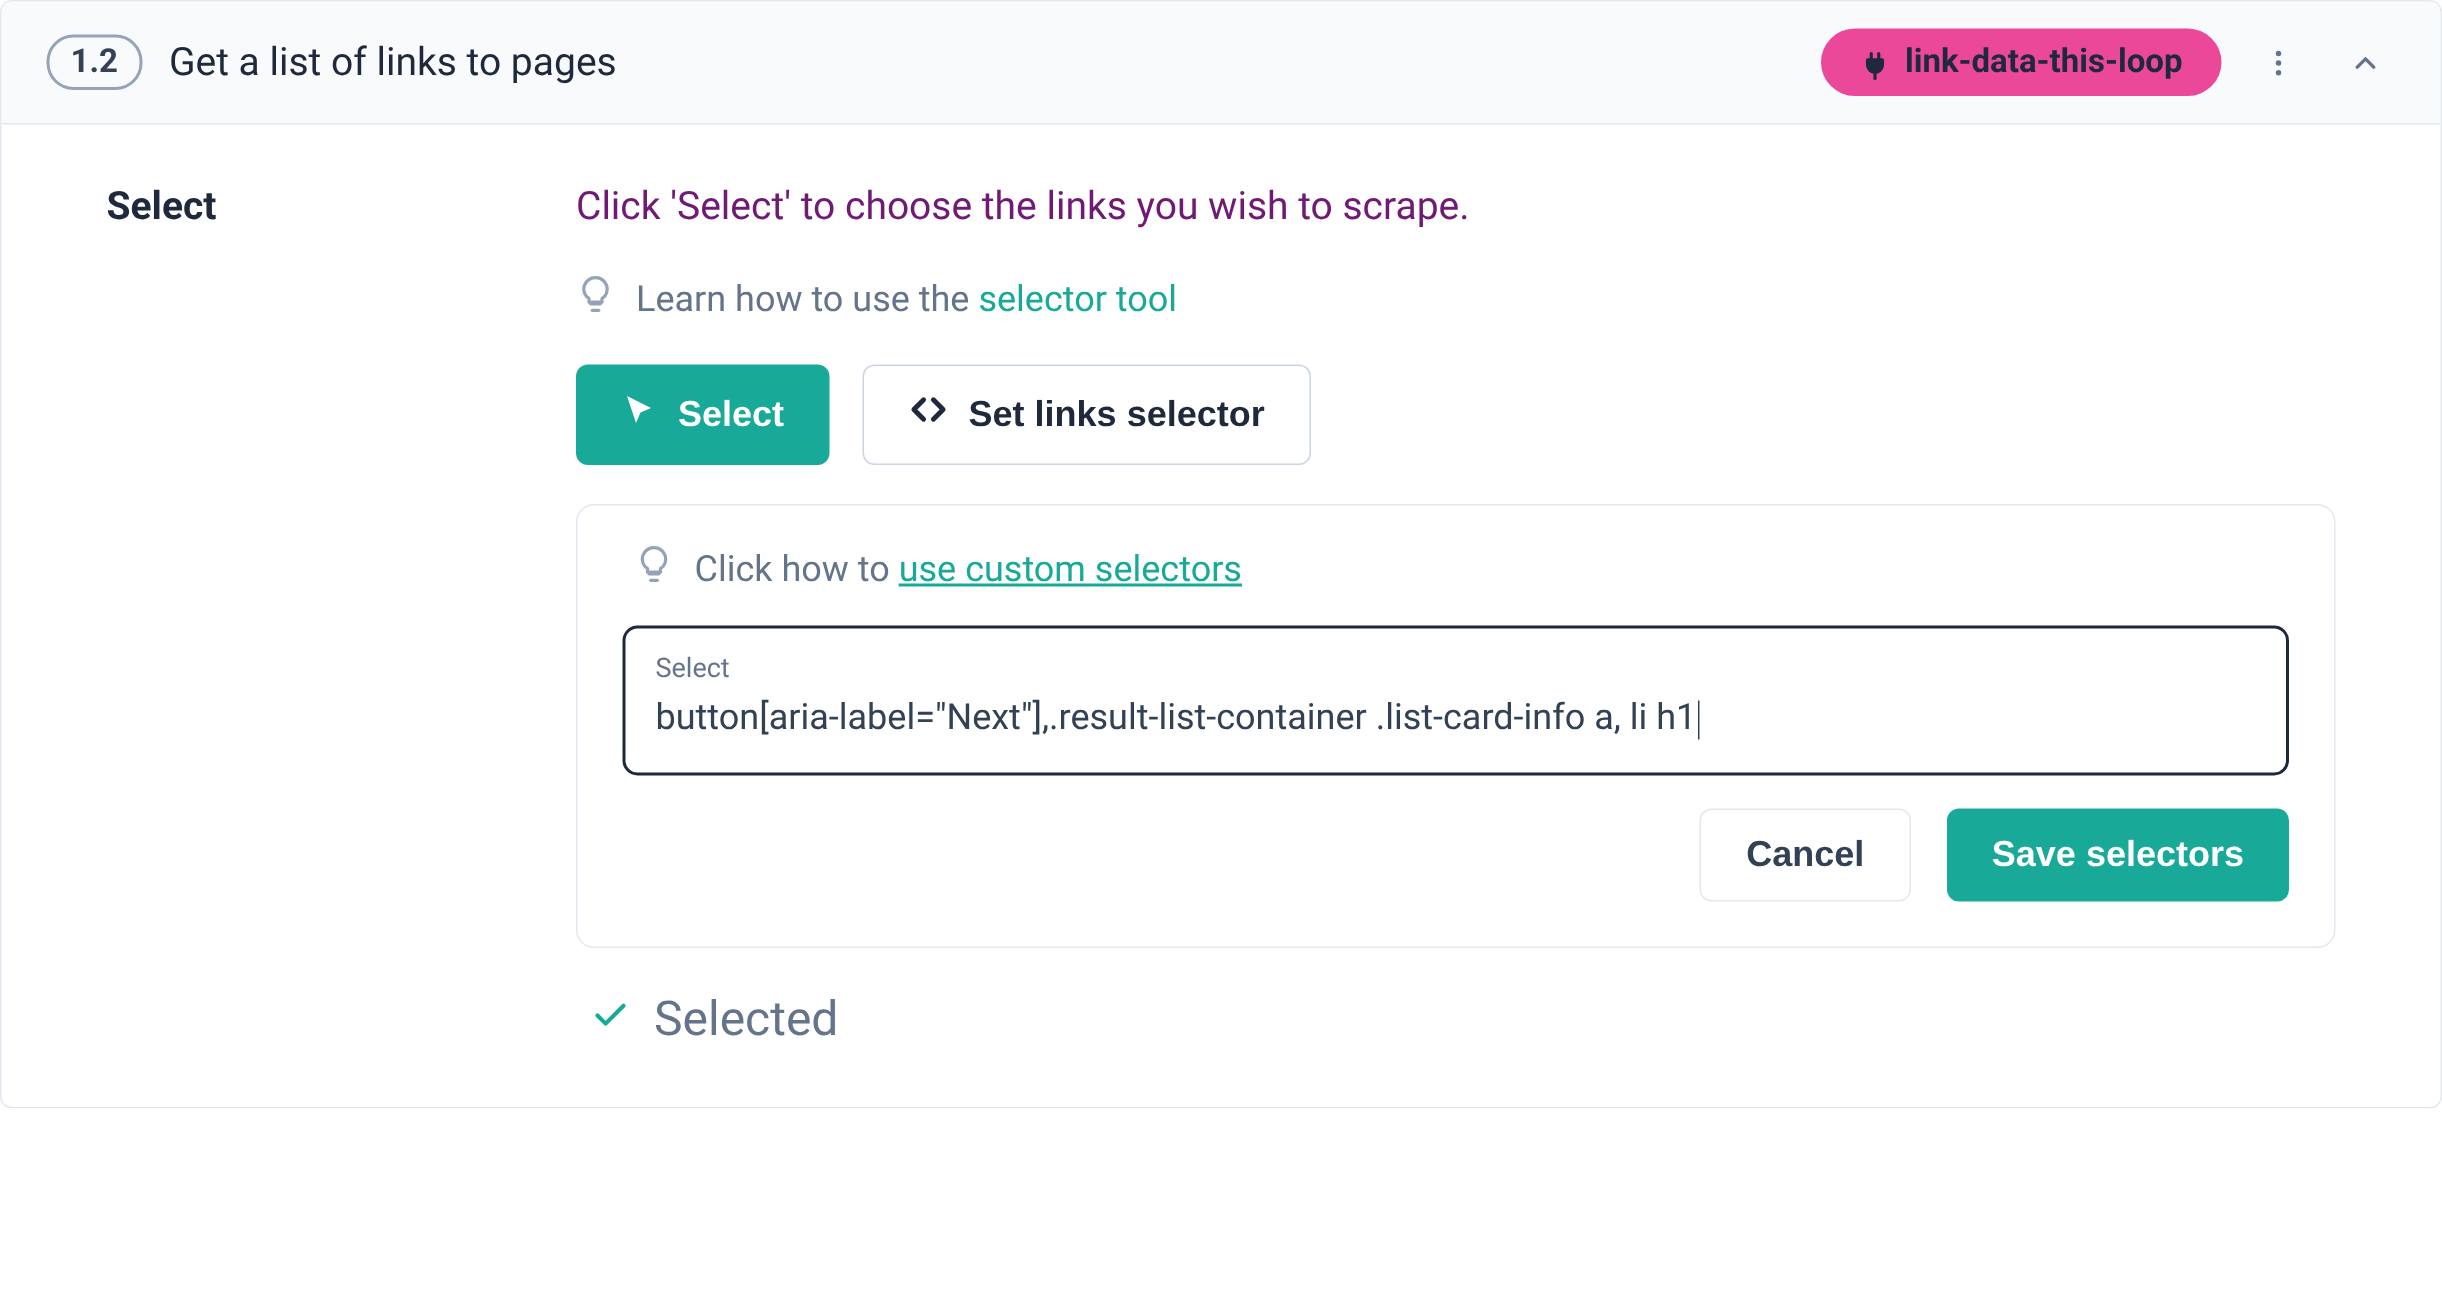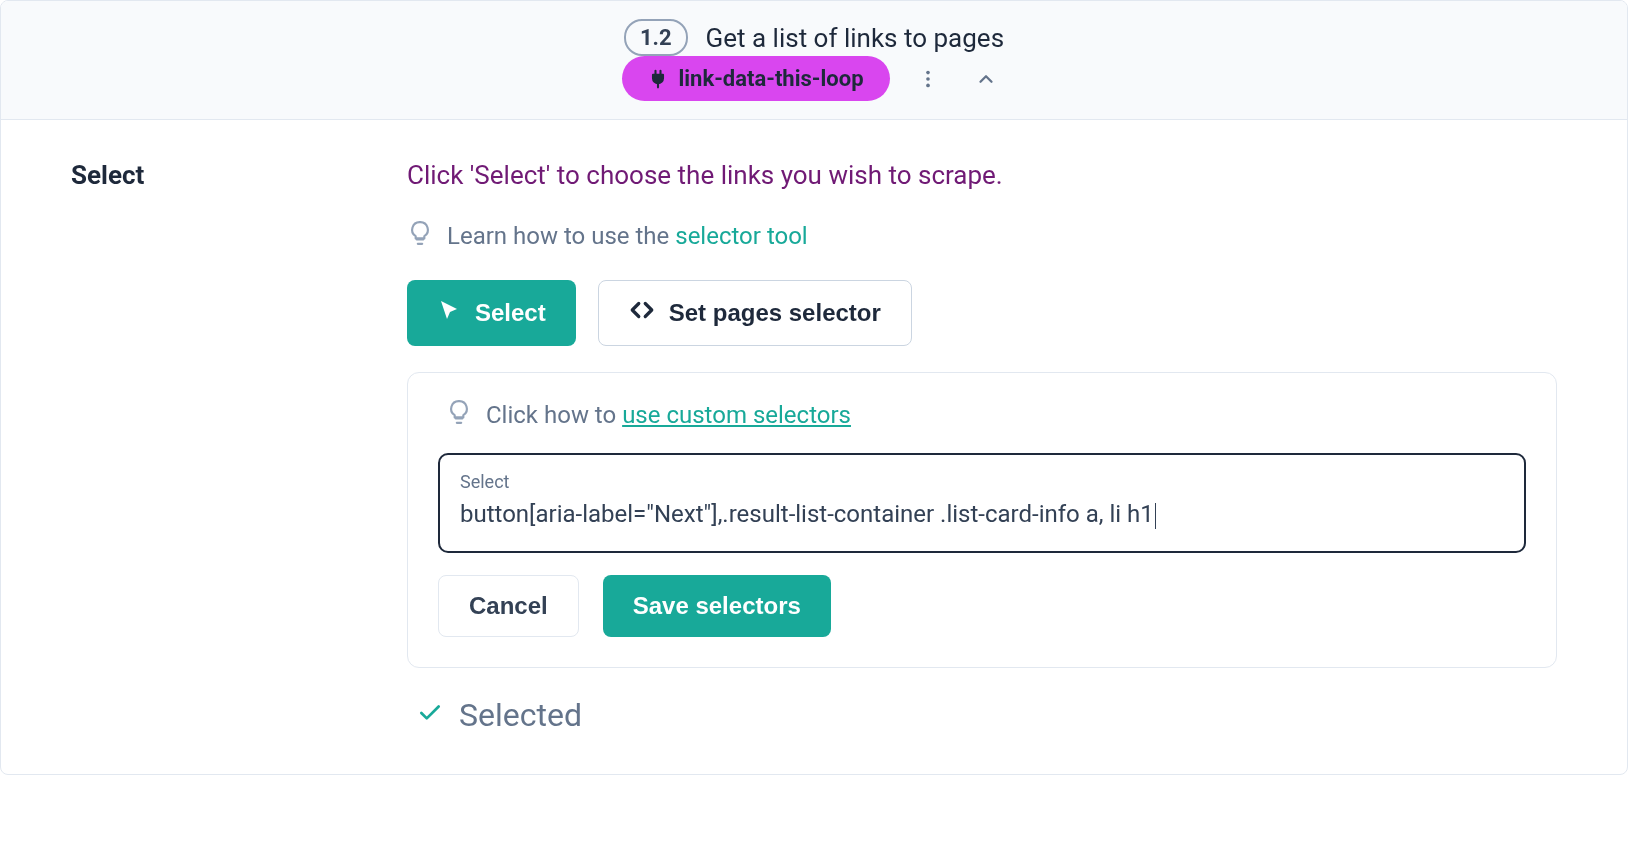--- a/index.html
+++ b/index.html
@@ -18,21 +18,20 @@
       border-radius: 8px;
       overflow: hidden;
     }
     .header {
       display: flex;
       align-items: center;
       justify-content: space-between;
       padding: 18px 30px;
       background: #f8fafc;
       border-bottom: 1px solid #e2e8f0;
-      flex-direction: column;
     }
     .header-left {
       display: flex;
       align-items: center;
       gap: 18px;
     }
     .step-badge {
       display: inline-flex;
       align-items: center;
       justify-content: center;
@@ -48,23 +47,23 @@
       font-weight: 400;
       color: #1e293b;
     }
     .header-right {
       display: flex;
       align-items: center;
       gap: 18px;
     }
     .tag-pill {
       display: inline-flex;
-      align-items: center;
+      align-items: flex-end;
       gap: 10px;
-      background: #d946ef;
+      background: #ec4899;
       border-radius: 26px;
       padding: 10px 26px;
       font-weight: 700;
       font-size: 22px;
       color: #1e293b;
     }
     .plug-icon svg {
       display: block;
     }
     .icon-btn {
@@ -74,21 +73,21 @@
       align-items: center;
       justify-content: center;
       background: transparent;
       border: none;
       cursor: pointer;
       color: #64748b;
     }
     .content {
       padding: 40px 70px 40px 70px;
       display: flex;
-      gap: 56px;
+      gap: 33px;
     }
     .left-col {
       width: 280px;
       flex-shrink: 0;
     }
     .section-label {
       font-size: 26px;
       font-weight: 700;
       color: #1e293b;
     }
@@ -178,21 +177,21 @@
     .caret {
       display: inline-block;
       width: 1px;
       height: 26px;
       background: #334155;
       vertical-align: middle;
       margin-left: 1px;
     }
     .action-row {
       display: flex;
-      justify-content: flex-start;
+      justify-content: flex-end;
       gap: 24px;
     }
     .selected-row {
       display: flex;
       align-items: center;
       gap: 16px;
       font-size: 32px;
       color: #64748b;
       padding-left: 10px;
     }
@@ -271,21 +270,21 @@
           </span>
           <span>Select</span>
         </button>
         <button class="btn btn-outline">
           <span>
             <svg width="26" height="26" viewBox="0 0 24 24" fill="none" stroke="#1e293b" stroke-width="3" stroke-linecap="round" stroke-linejoin="round">
               <polyline points="9 6 3 12 9 18"></polyline>
                 <polyline points="15 6 21 12 15 18"></polyline>
             </svg>
           </span>
-          <span>Set pages selector</span>
+          <span>Set links selector</span>
         </button>
       </div>
 
       <div class="card">
         <div class="hint-row">
           <span class="bulb-icon">
             <svg width="26" height="26" viewBox="0 0 24 24" fill="none" stroke="#94a3b8" stroke-width="2" stroke-linecap="round" stroke-linejoin="round">
               <path d="M9 18h6"></path>
                 <path d="M10 22h4"></path>
               <path d="M12 2a7 7 0 0 0-4 12.9V17h8v-2.1A7 7 0 0 0 12 2z"></path>

